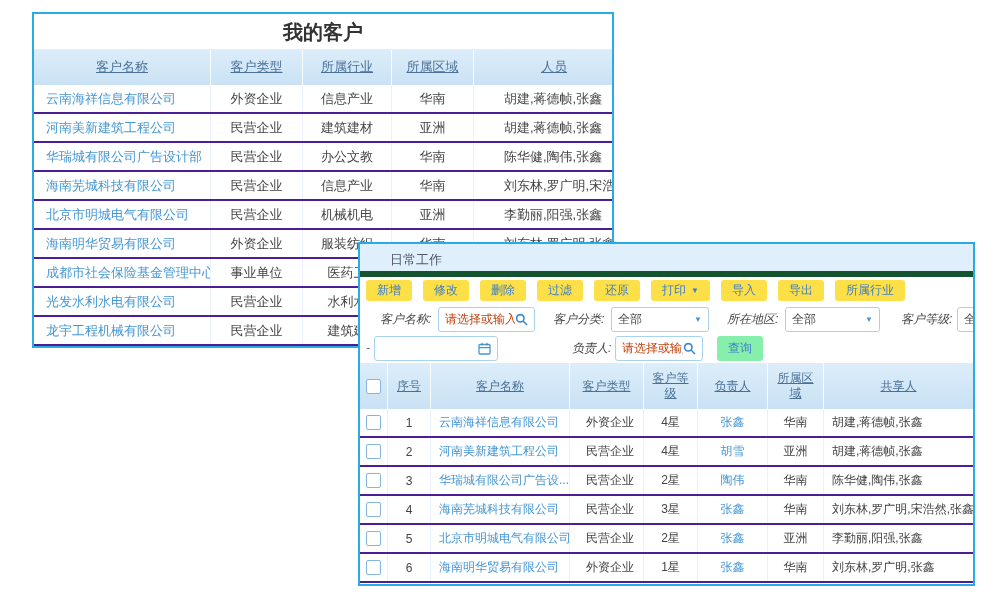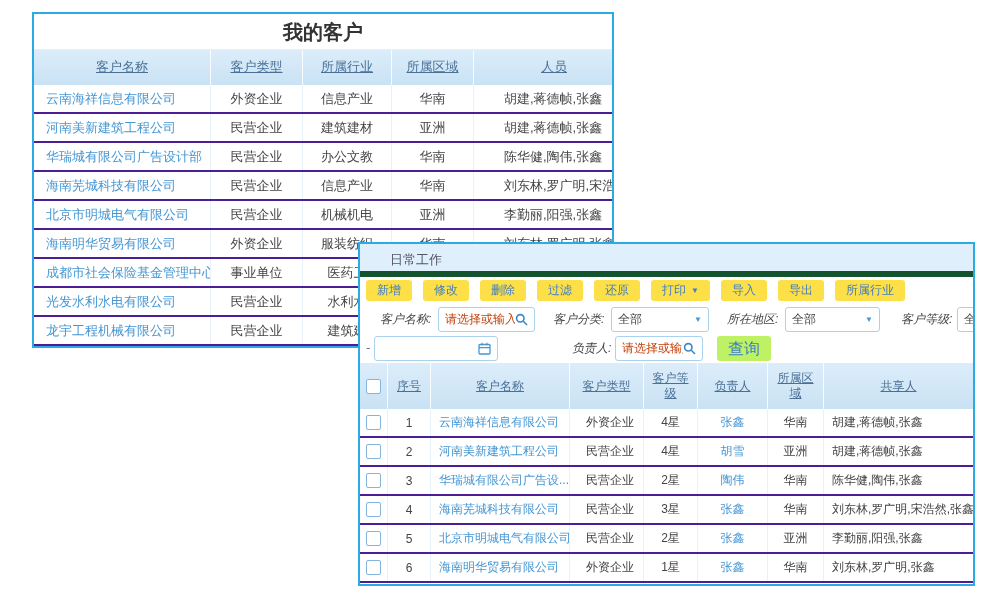--- a/index.html
+++ b/index.html
@@ -40,22 +40,22 @@
         border-radius:3px;font-size:12px;white-space:nowrap;display:flex;align-items:flex-end;}
   .tcaret{font-size:8px;margin-left:5px;color:#3f7dc4;}
   .filters{position:relative;height:59px;font-size:12px;color:#445;}
   .flabel{position:absolute;line-height:25px;color:#444;white-space:nowrap;font-style:italic;}
   .finput,.fselect{position:absolute;height:25px;box-sizing:border-box;border:1px solid #a9d2ef;
         border-radius:3px;background:#fff;display:flex;align-items:center;padding:0 6px;overflow:hidden;}
   .ph{color:#c2410c;white-space:nowrap;overflow:hidden;flex:1;}
   .val{color:#444;white-space:nowrap;overflow:hidden;flex:1;}
   .caret{font-size:8px;color:#4596d3;margin-left:4px;}
   .ficon{margin-left:auto;flex:none;}
-  .fbtn{position:absolute;height:25px;line-height:25px;padding:0 11px;background:#bef264;color:#3f7dc4;
-        border-radius:3px;font-size:16px;}
+  .fbtn{position:absolute;height:25px;line-height:25px;padding:0 11px;background:#86efac;color:#3f7dc4;
+        border-radius:3px;font-size:12px;}
   .w2-head{min-height:46px;font-size:12px;}
   .w2-head .th{padding:0 6px;}
   .w2-row{height:29px;font-size:12px;color:#444;}
   .w2c0{width:28px;padding:0 !important;}.w2c1{width:43px;}.w2c2{width:139px;}.w2c3{width:74px;}
   .w2c4{width:54px;}.w2c5{width:70px;}.w2c6{width:56px;}.w2c7{flex:1;min-width:0;}
   .a8{justify-content:flex-start;padding-left:8px;}
   .a16{justify-content:flex-start;padding-left:16px;}
   .cb{width:13px;height:13px;border:1px solid #84b6dd;border-radius:2px;background:#fff;margin:0 auto;flex:none;}
 </style>
 </head>

